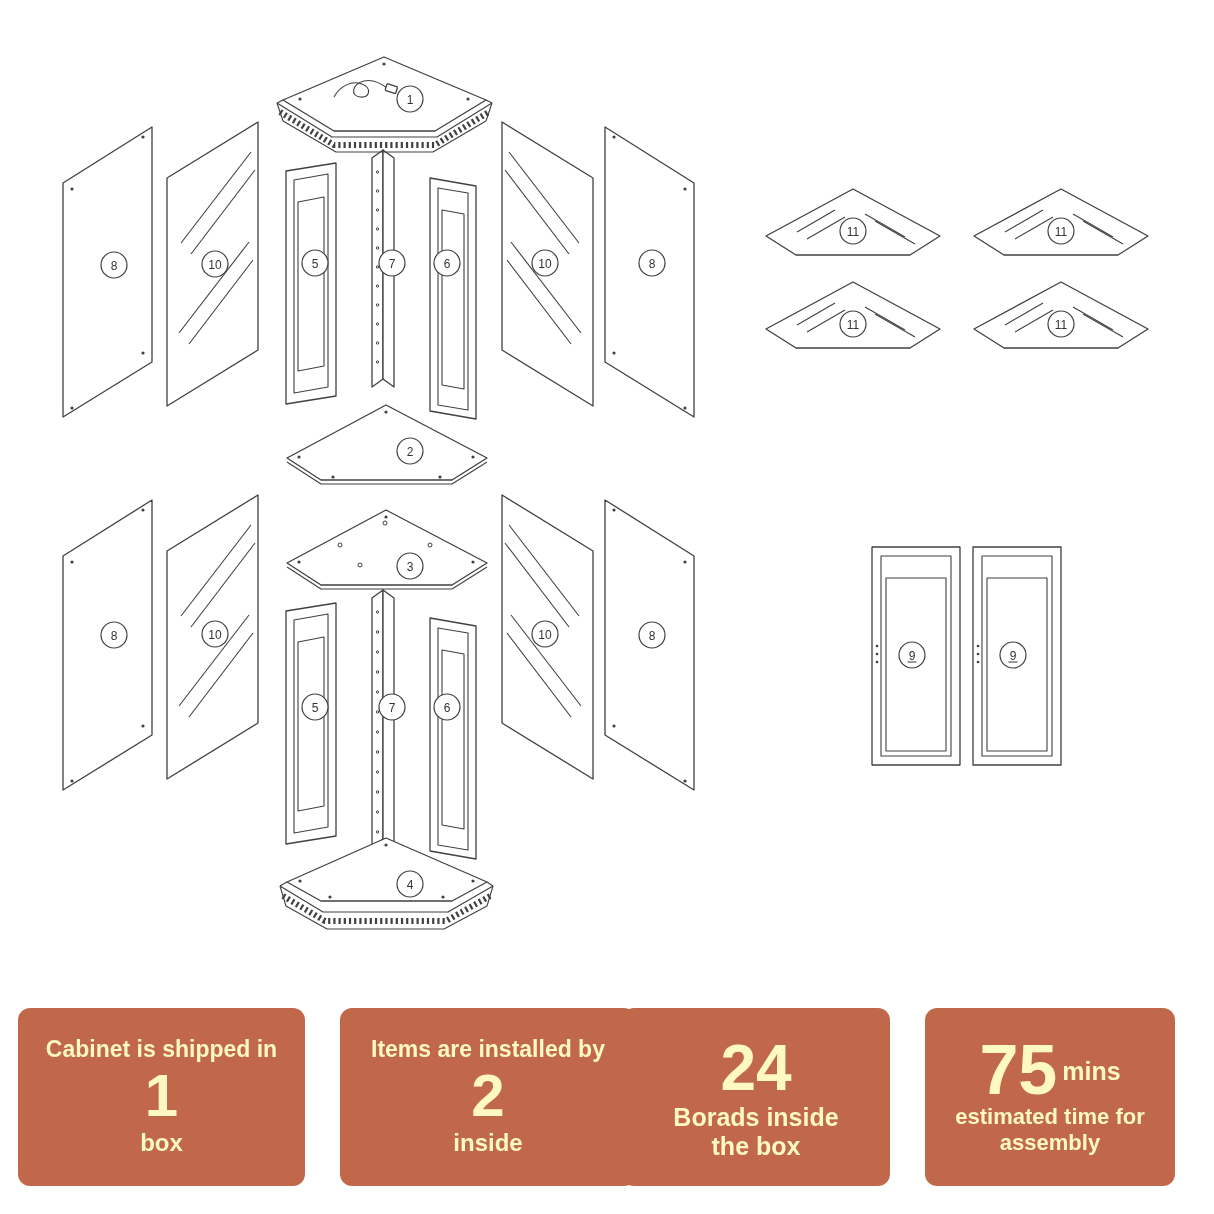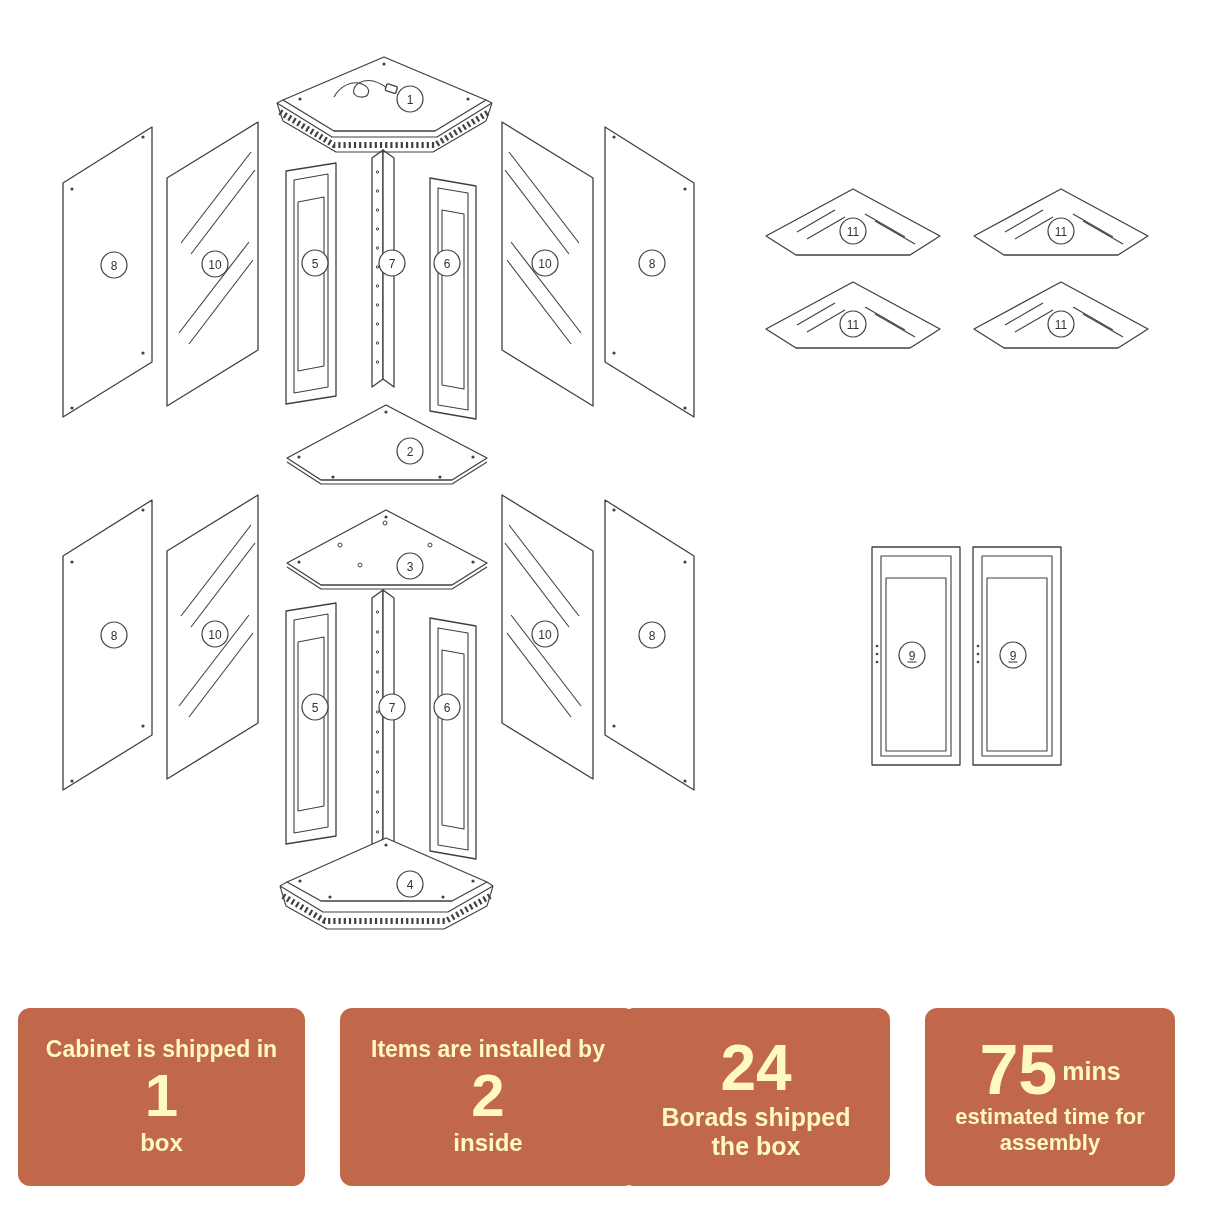--- a/index.html
+++ b/index.html
@@ -344,21 +344,21 @@
   </div>
 
   <div class="info-box b2">
     <div class="ib-top">Items are installed by</div>
     <div class="ib-big">2</div>
     <div class="ib-bottom">inside</div>
   </div>
 
   <div class="info-box b3">
     <div class="ib-big">24</div>
-    <div class="ib-line">Borads shipped</div>
+    <div class="ib-line">Borads inside</div>
     <div class="ib-line">the box</div>
   </div>
 
   <div class="info-box b4">
     <div class="ib-bigrow">
       <span class="ib-big">75</span>
       <span class="ib-suffix">mins</span>
     </div>
     <div class="ib-line">estimated time for</div>
     <div class="ib-line">assembly</div>

